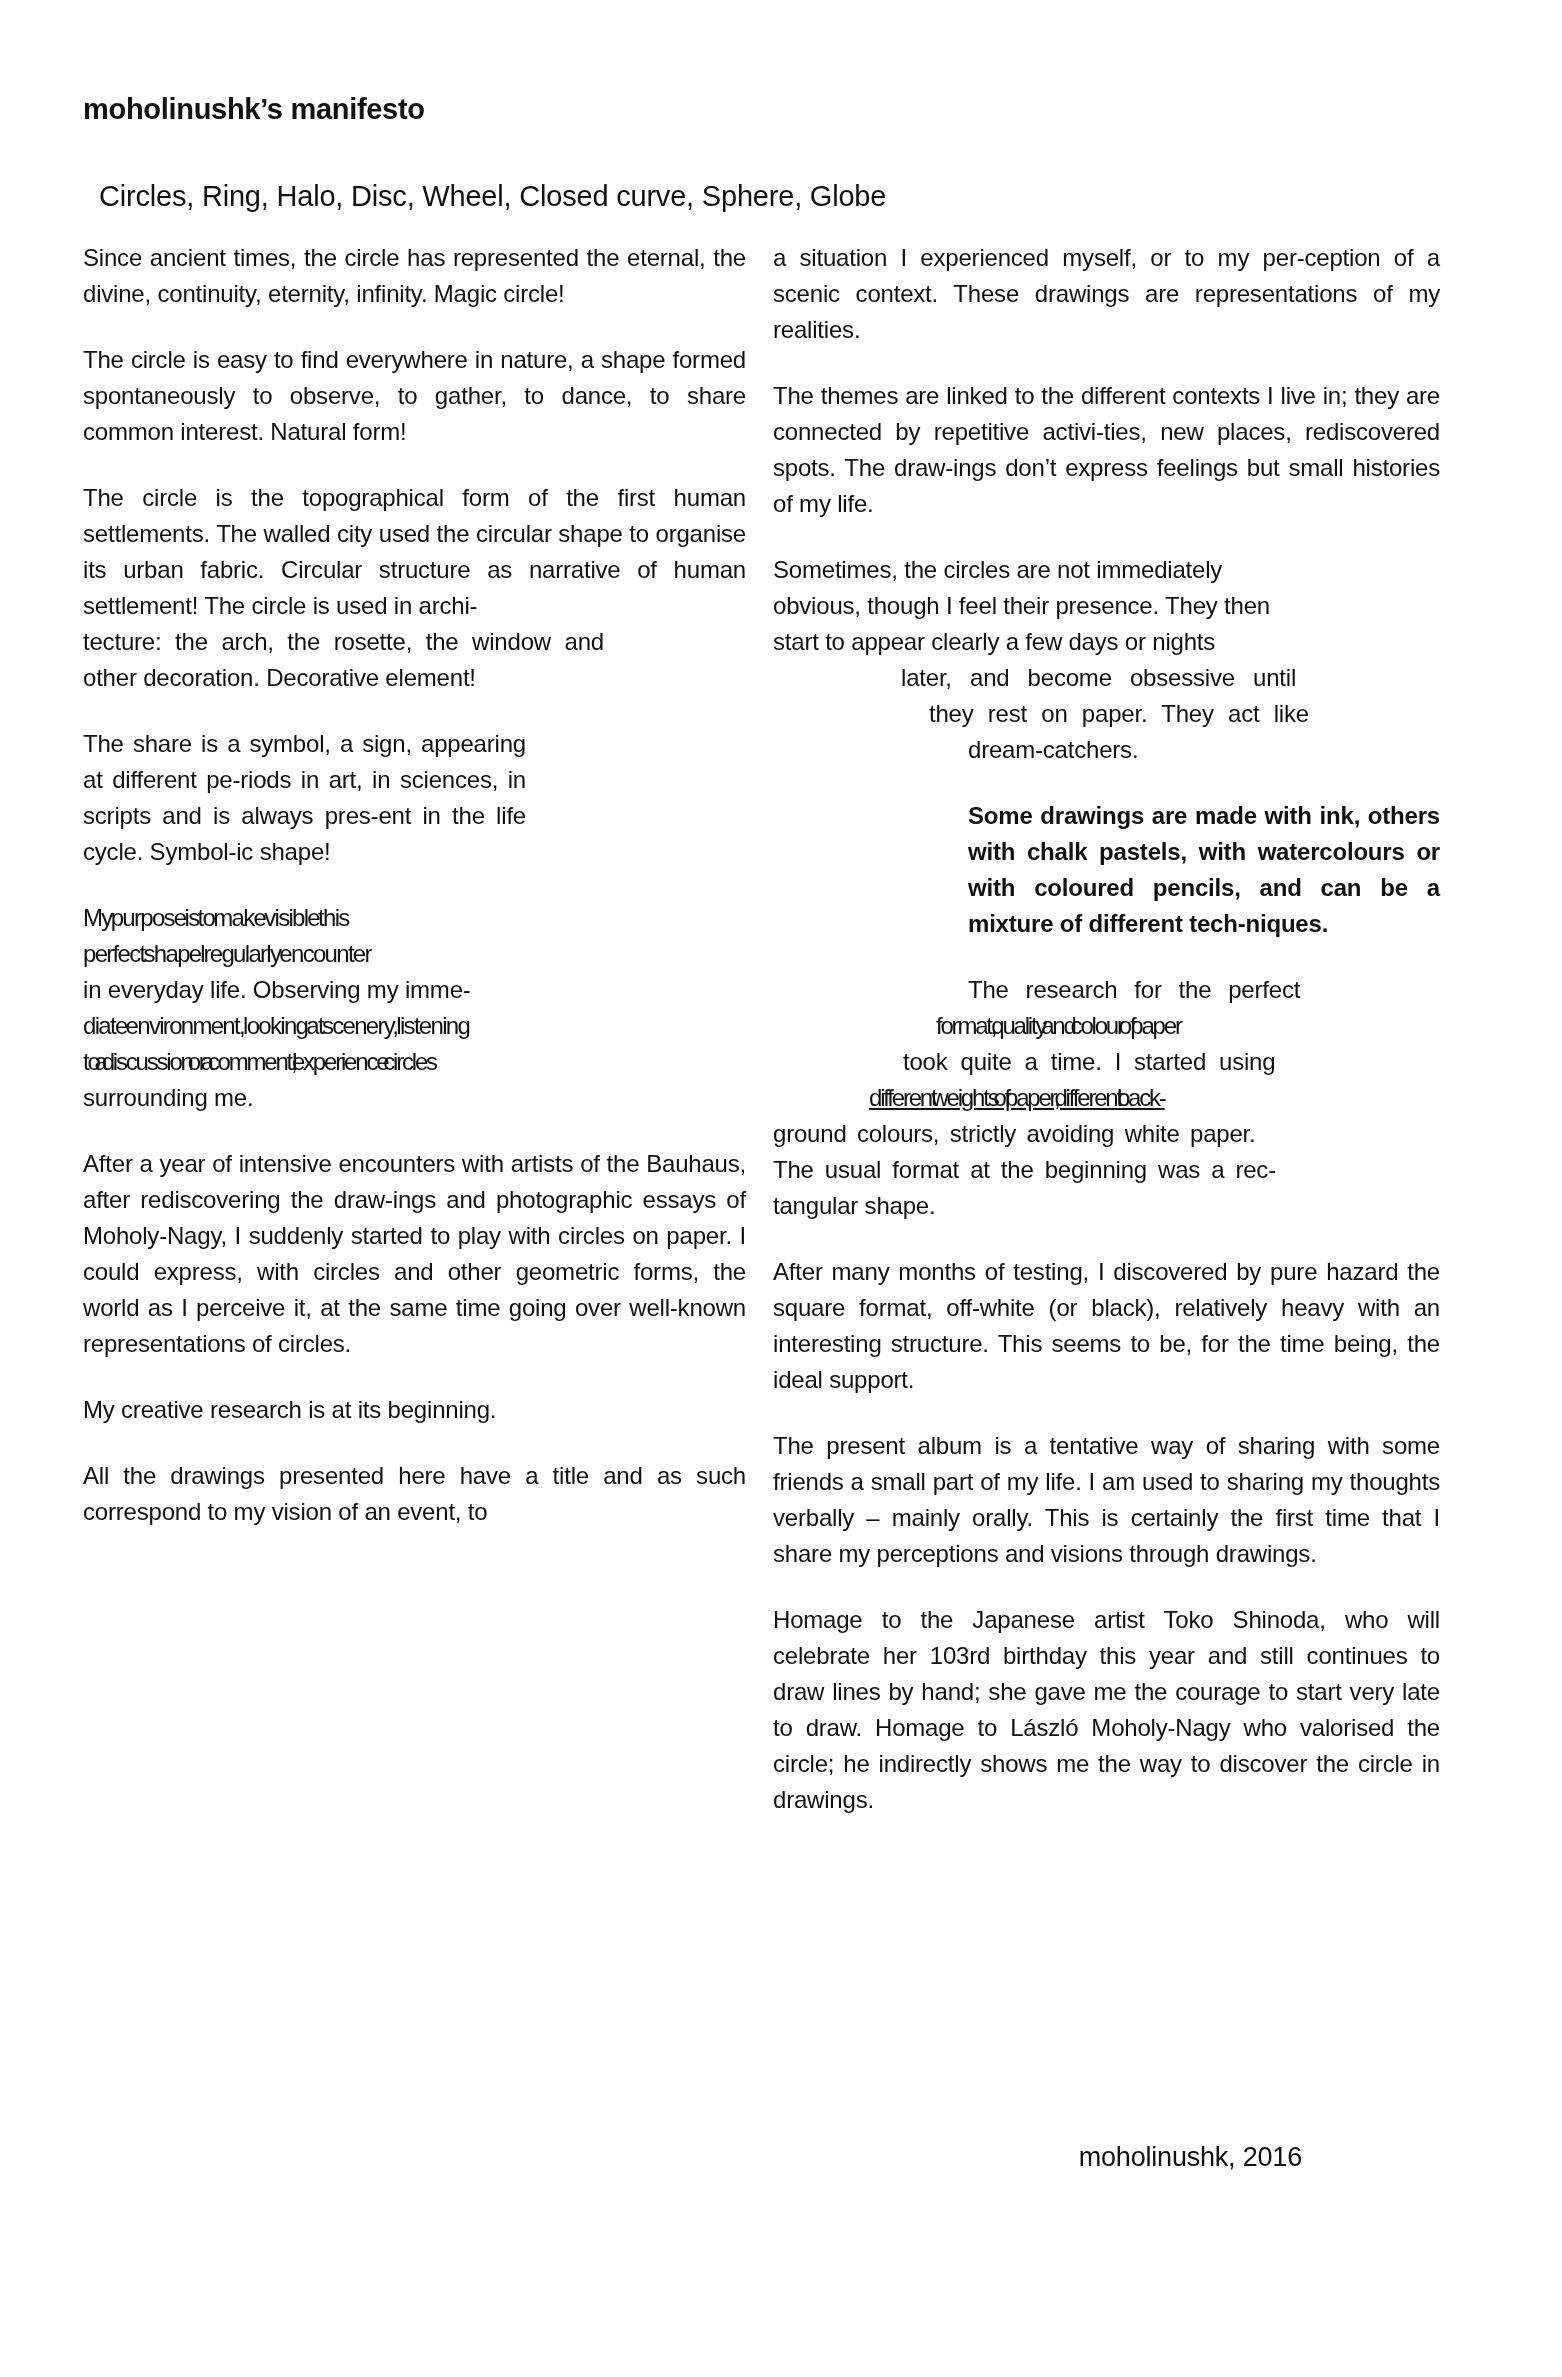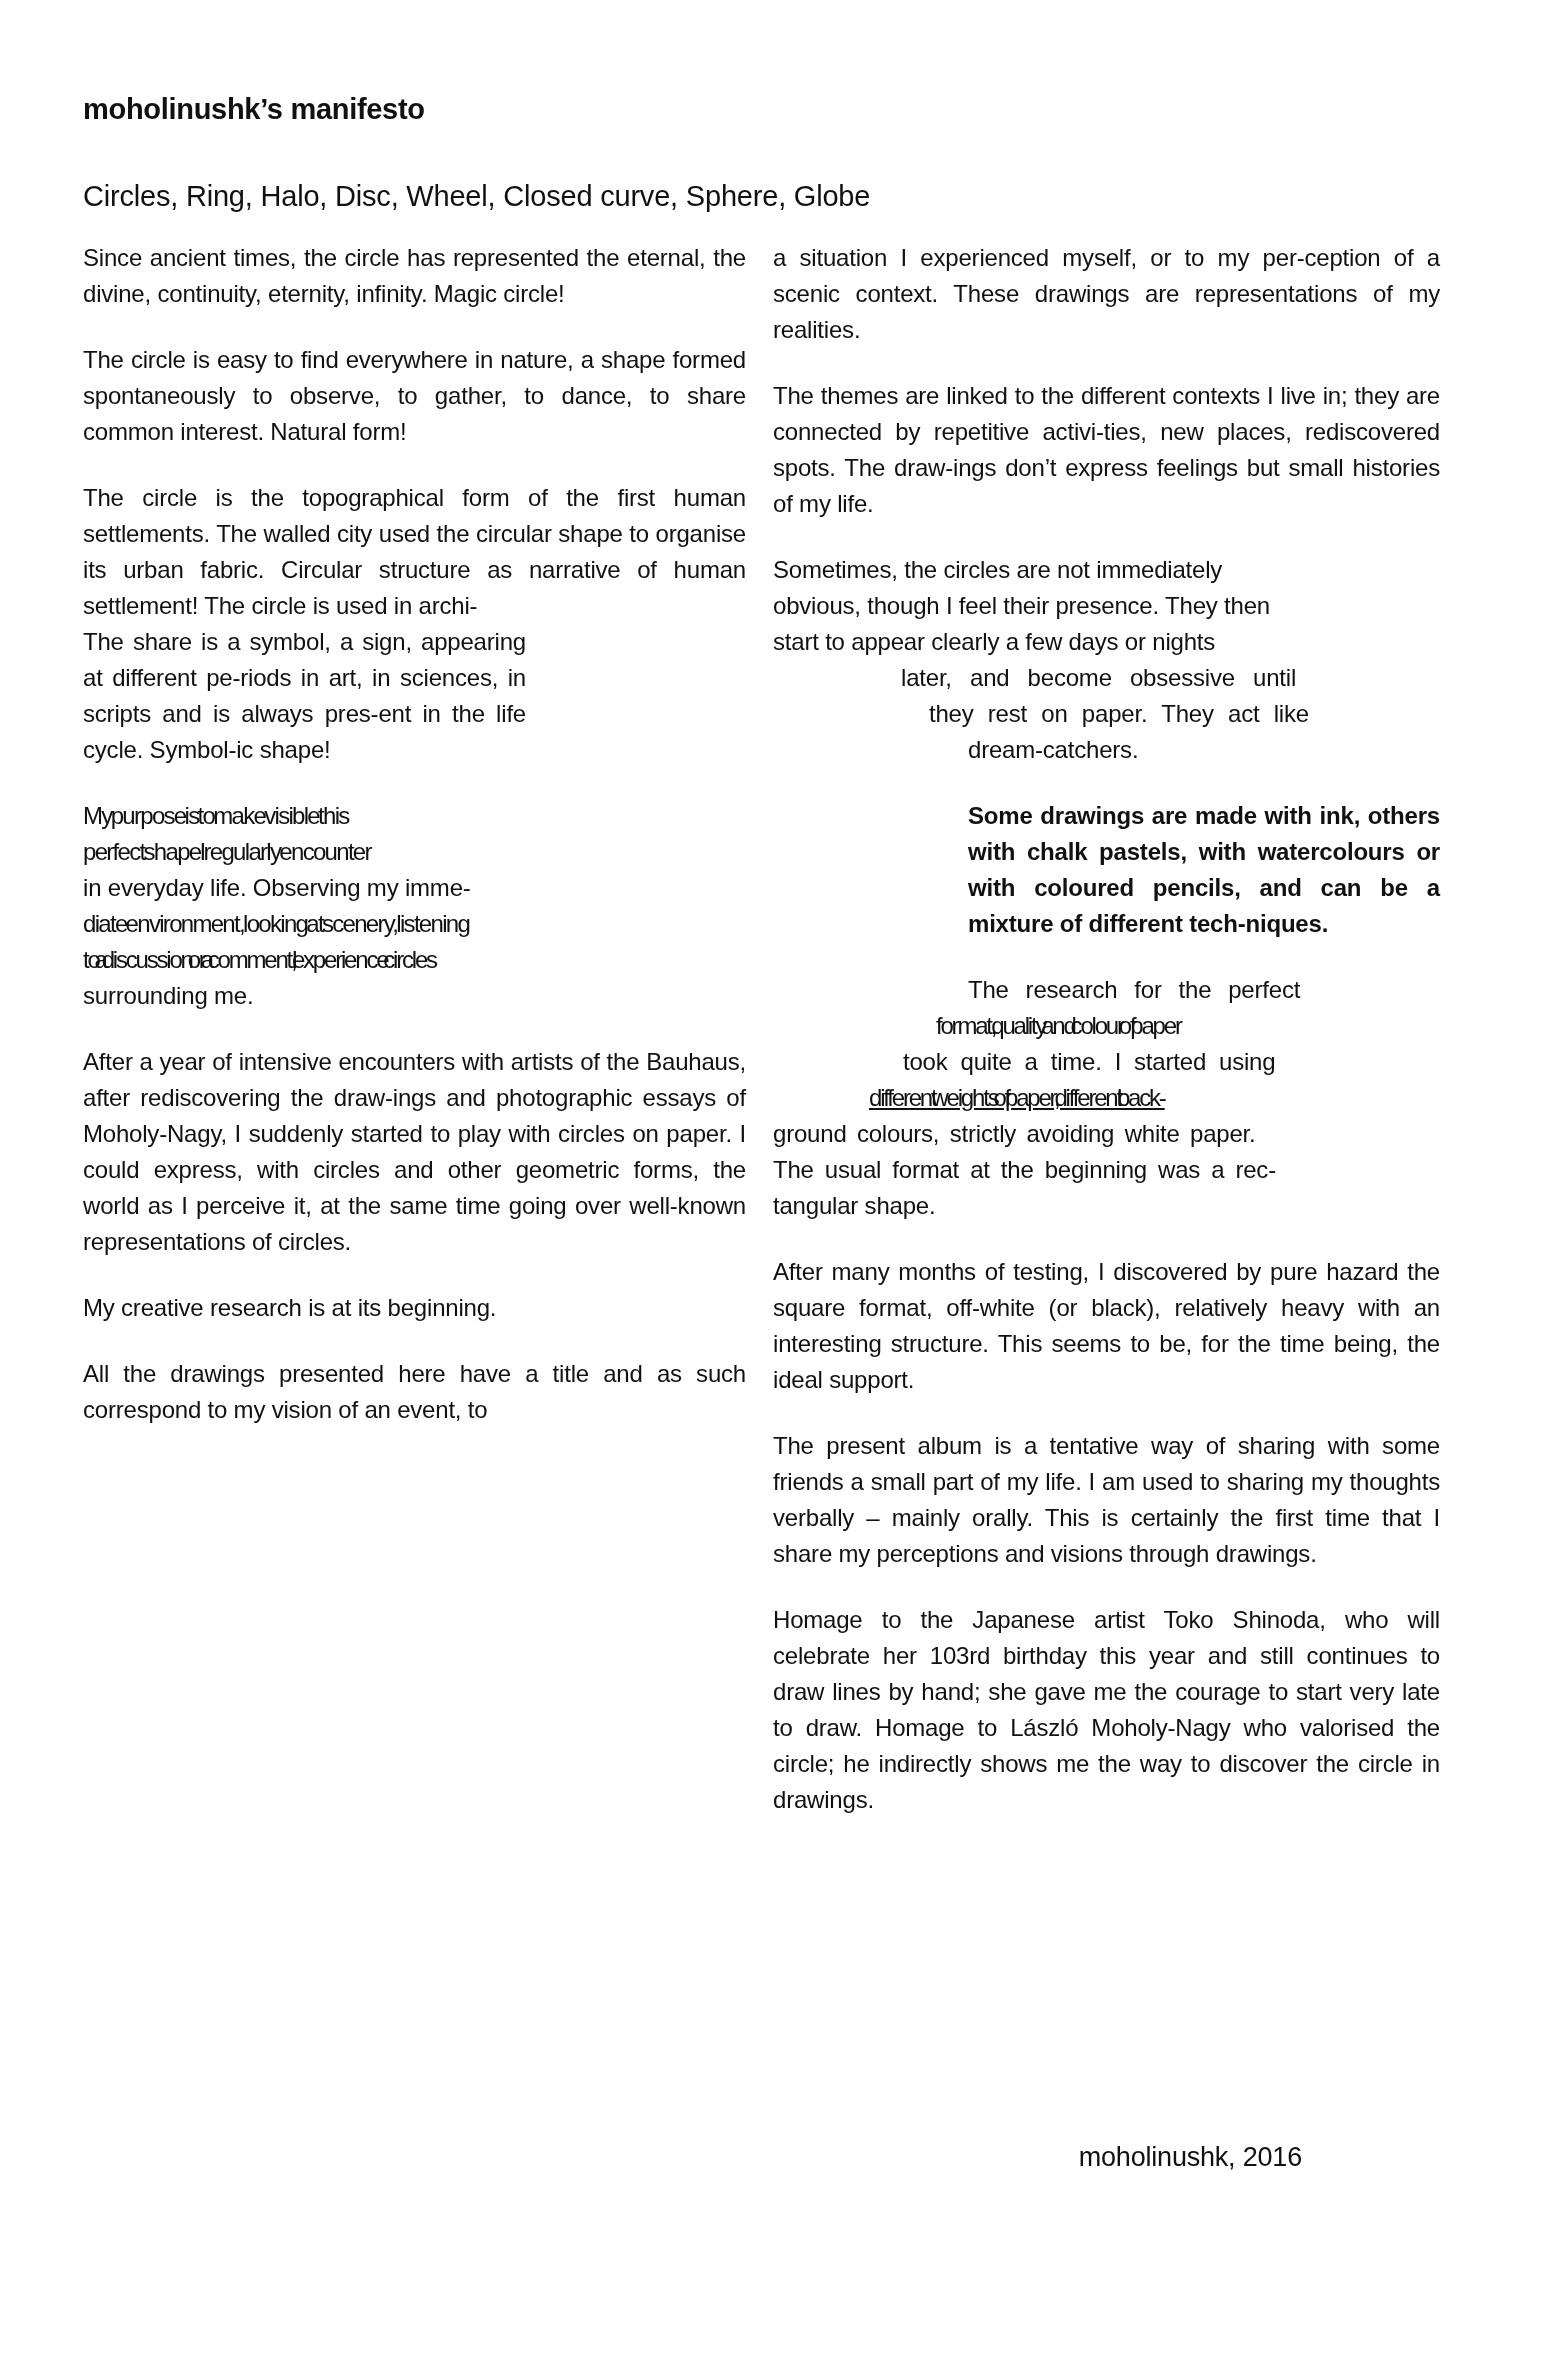--- a/index.html
+++ b/index.html
@@ -38,21 +38,21 @@
     font-weight: 700;
     letter-spacing: -0.3px;
     line-height: 1.25;
     margin: 0 0 0 0;
   }
   .doc-subtitle {
     font-size: 29px;
     font-weight: 400;
     letter-spacing: -0.2px;
     line-height: 1.25;
-    margin: 51px 0 0 0;
+    margin: 51px 0 0 16px;
   }
 
   
   .columns {
     position: absolute;
     left: 83px;
     top: 240px;
     width: 1357px;
   }
   .col {
@@ -111,20 +111,21 @@
 
   <div class="columns">
 
     <div class="col col-left">
 
       <p class="para">Since ancient times, the circle has represented the eternal, the divine, continuity, eternity, infinity. Magic circle!</p>
 
       <p class="para">The circle is easy to find everywhere in nature, a shape formed spontaneously to observe, to gather, to dance, to share common interest. Natural form!</p>
 
       <p class="para" style="margin-bottom:0;">The circle is the topographical form of the first human settlements. The walled city used the circular shape to organise its urban fabric. Circular structure as narrative of human settlement! The circle is used in archi-</p>
+      <p class="para narrow-350">tecture: the arch, the rosette, the window and other decoration. Decorative element!</p>
 
       <p class="para narrow-300">The share is a symbol, a sign, appearing at different pe-riods in art, in sciences, in scripts and is always pres-ent in the life cycle. Symbol-ic shape!</p>
 
       <p class="para" style="text-align:left;">
         <span class="tight">My purpose is to make visible this</span><br>
         <span class="tight">perfect shape I regularly encounter</span><br>
         <span>in everyday life. Observing my imme-</span><br>
         <span class="tight">diate environment, looking at scenery, listening</span><br>
         <span class="tighter">to a discussion or a comment, I experience circles</span><br>
         <span>surrounding me.</span>

